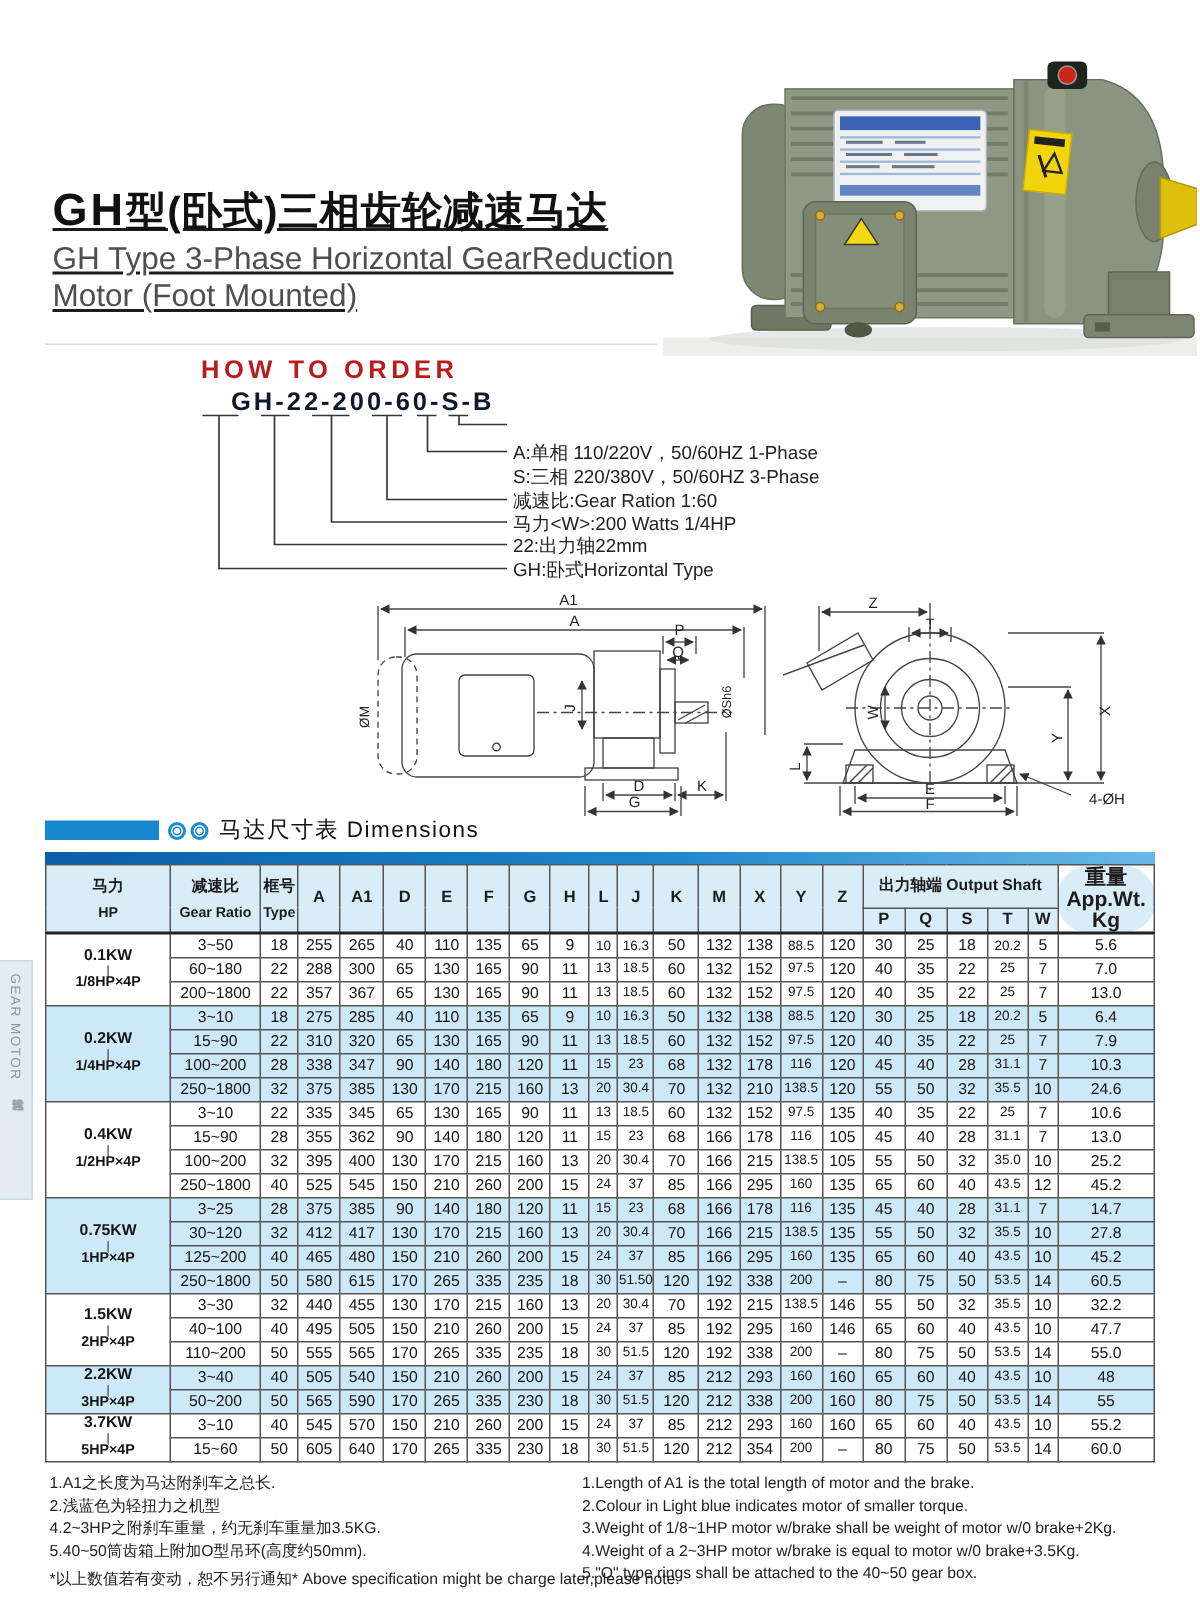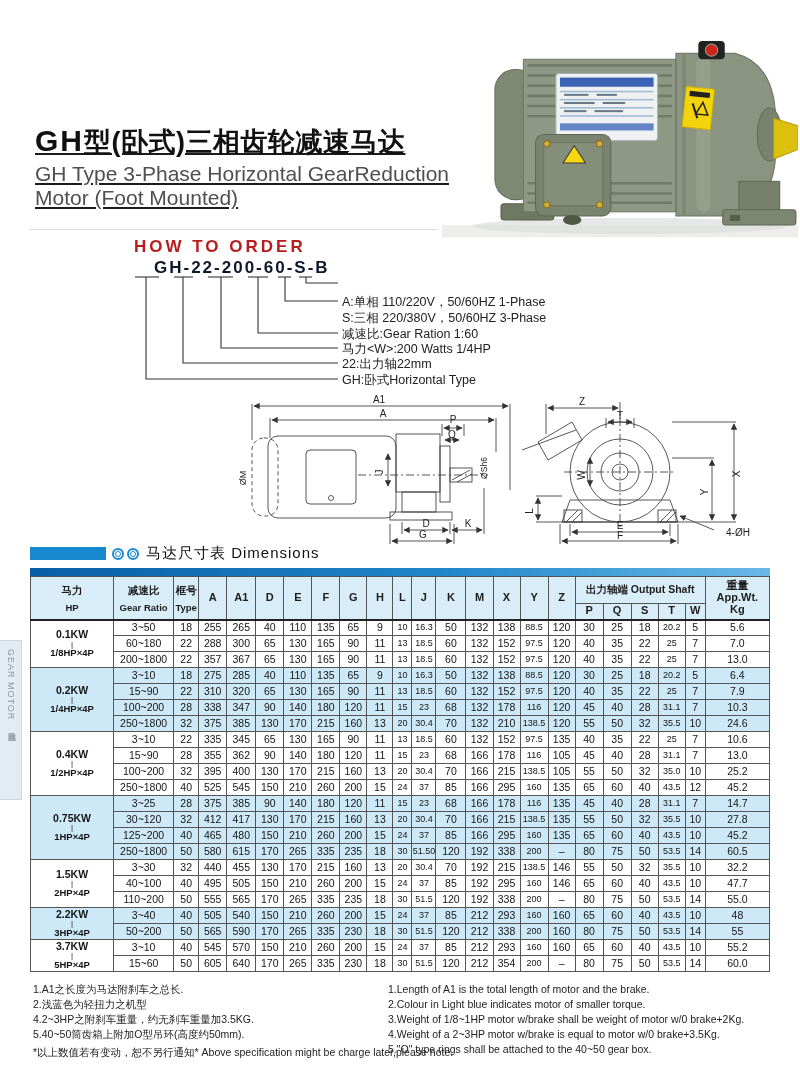--- a/index.html
+++ b/index.html
@@ -44,21 +44,21 @@
   
   .table-wrap{position:absolute;left:30px;top:568px;width:740px;}
   .table-topbar{width:740px;height:8px;background:linear-gradient(90deg,#0a5ea6 0%,#1f86c9 55%,#6ab8e8 100%);}
   table.dim-table{border-collapse:collapse;table-layout:fixed;width:740px;border:1.5px solid #222;}
   .dim-table th,.dim-table td{border:1px solid #555;text-align:center;vertical-align:middle;padding:0;line-height:1.05;}
   .dim-table thead th{background:#d9edf8;font-weight:700;}
   .dim-table thead{border-bottom:2px solid #222;}
   tr.h1{height:27px;} tr.h2{height:16px;}
   .hz{font-size:10.5px;} .he{font-size:9.5px;font-weight:700;}
   .dimth{font-size:11px;} .shaft{font-size:11px;}
-  .wt-th{font-size:11px;line-height:1.1;}
+  .wt-th{font-size:14px;line-height:1.1;border-radius:21px;}
   .dim-table tbody tr{height:16px;}
   .dim-table tbody td{font-size:10.5px;color:#141414;background:#fff;}
   .dim-table tbody td.sm{font-size:9px;}
   .dim-table tbody tr.hl td{background:#cde9f7;}
   .dim-table tbody tr.gs td{border-top:1.6px solid #222;}
   td.glabel{font-size:10.5px;font-weight:700;line-height:1.1;}
   td.glabel .bar{font-weight:400;font-size:8px;line-height:.9;}
   td.glabel .hp{font-size:9.5px;}
   td.ratio{font-size:10.5px;}
 

